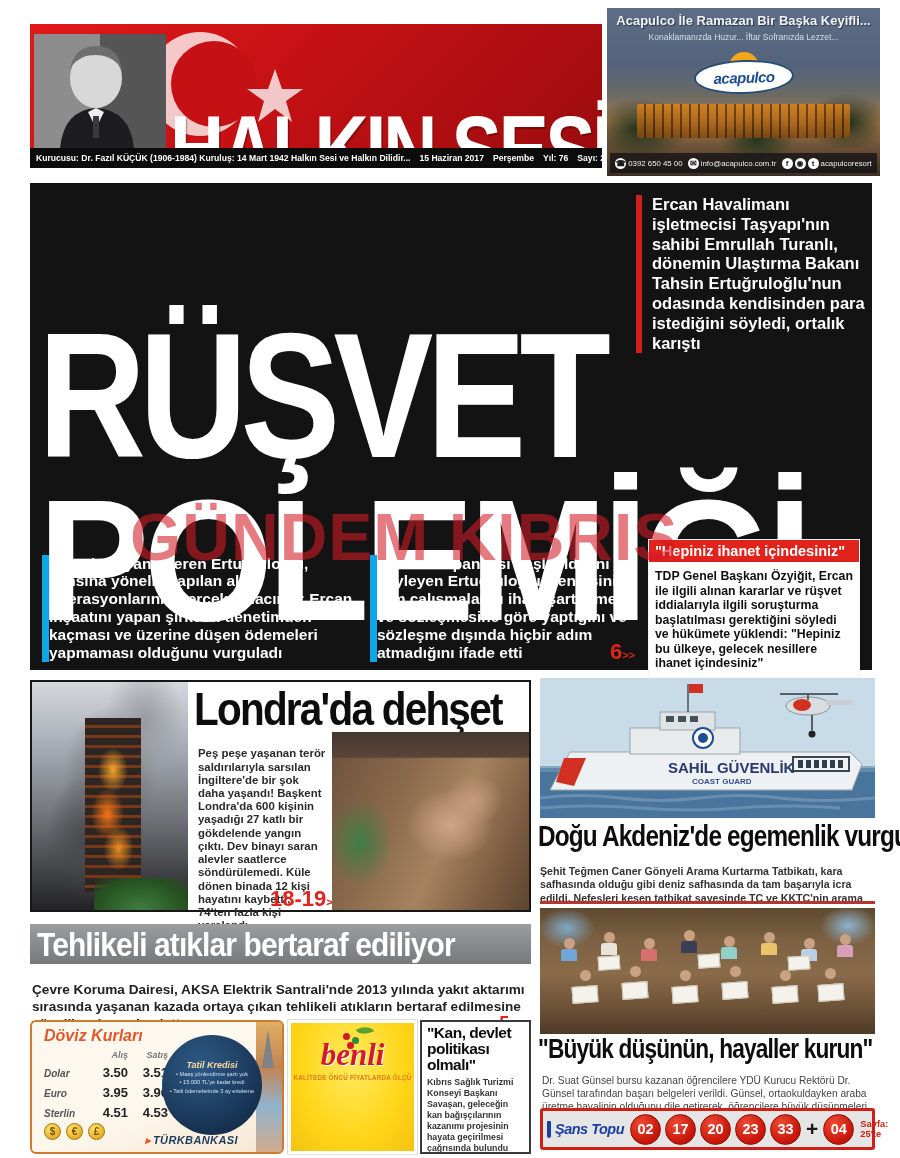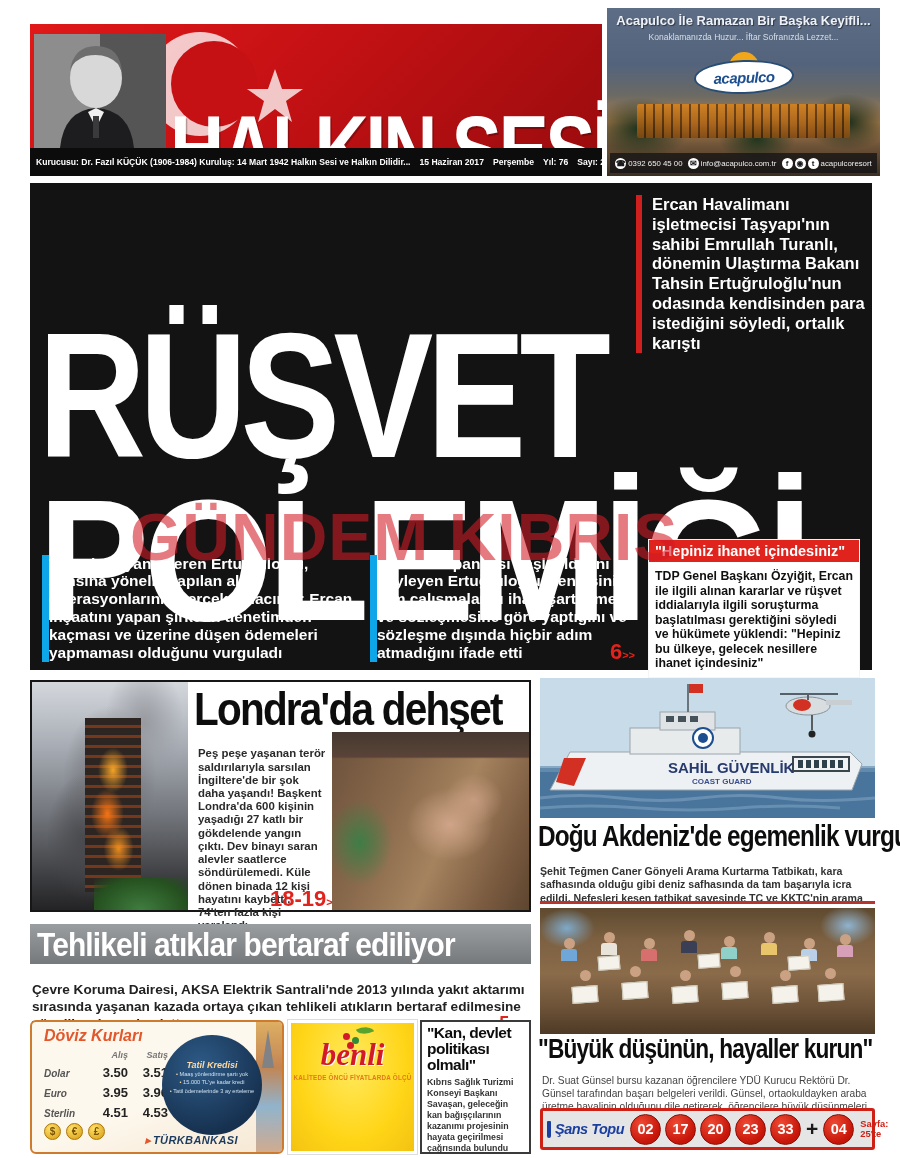--- a/index.html
+++ b/index.html
@@ -9,21 +9,21 @@
 
   
   .mast-red{left:30px;top:24px;width:572px;height:124px;
     background:linear-gradient(135deg,#e01818 0%,#c51114 45%,#9c0c0e 100%);overflow:hidden;}
   .flag-svg{position:absolute;left:60px;top:-10px;width:300px;height:150px;opacity:.85;}
   .portrait{position:absolute;left:4px;top:10px;width:132px;height:114px;}
   .mast-title{position:absolute;left:140px;top:14px;width:560px;
     font-size:96px;font-weight:bold;color:#fff;letter-spacing:-4px;line-height:1;
     transform:scaleX(0.78);transform-origin:left top;white-space:nowrap;
     text-shadow:2px 2px 0 rgba(0,0,0,.25);}
-  .infobar{left:30px;top:148px;width:572px;height:28px;background:#0c0c0c;color:#fff;
+  .infobar{left:30px;top:148px;width:572px;height:20px;background:#0c0c0c;color:#fff;
     display:flex;align-items:center;gap:9px;padding:0 6px;font-size:8.6px;font-weight:bold;
     white-space:nowrap;overflow:hidden;box-sizing:border-box;}
 
   
   .acap{left:607px;top:8px;width:273px;height:168px;overflow:hidden;color:#fff;
     background:
       radial-gradient(70px 45px at 12% 72%,rgba(20,45,25,.95),transparent 70%),
       radial-gradient(60px 40px at 88% 68%,rgba(18,40,22,.95),transparent 70%),
       radial-gradient(55px 35px at 55% 78%,rgba(22,48,26,.9),transparent 70%),
       linear-gradient(180deg,#5d6d85 0%,#54637c 34%,#6b6a64 52%,#b0804e 68%,#6e5338 82%,#3a2e22 100%);}

